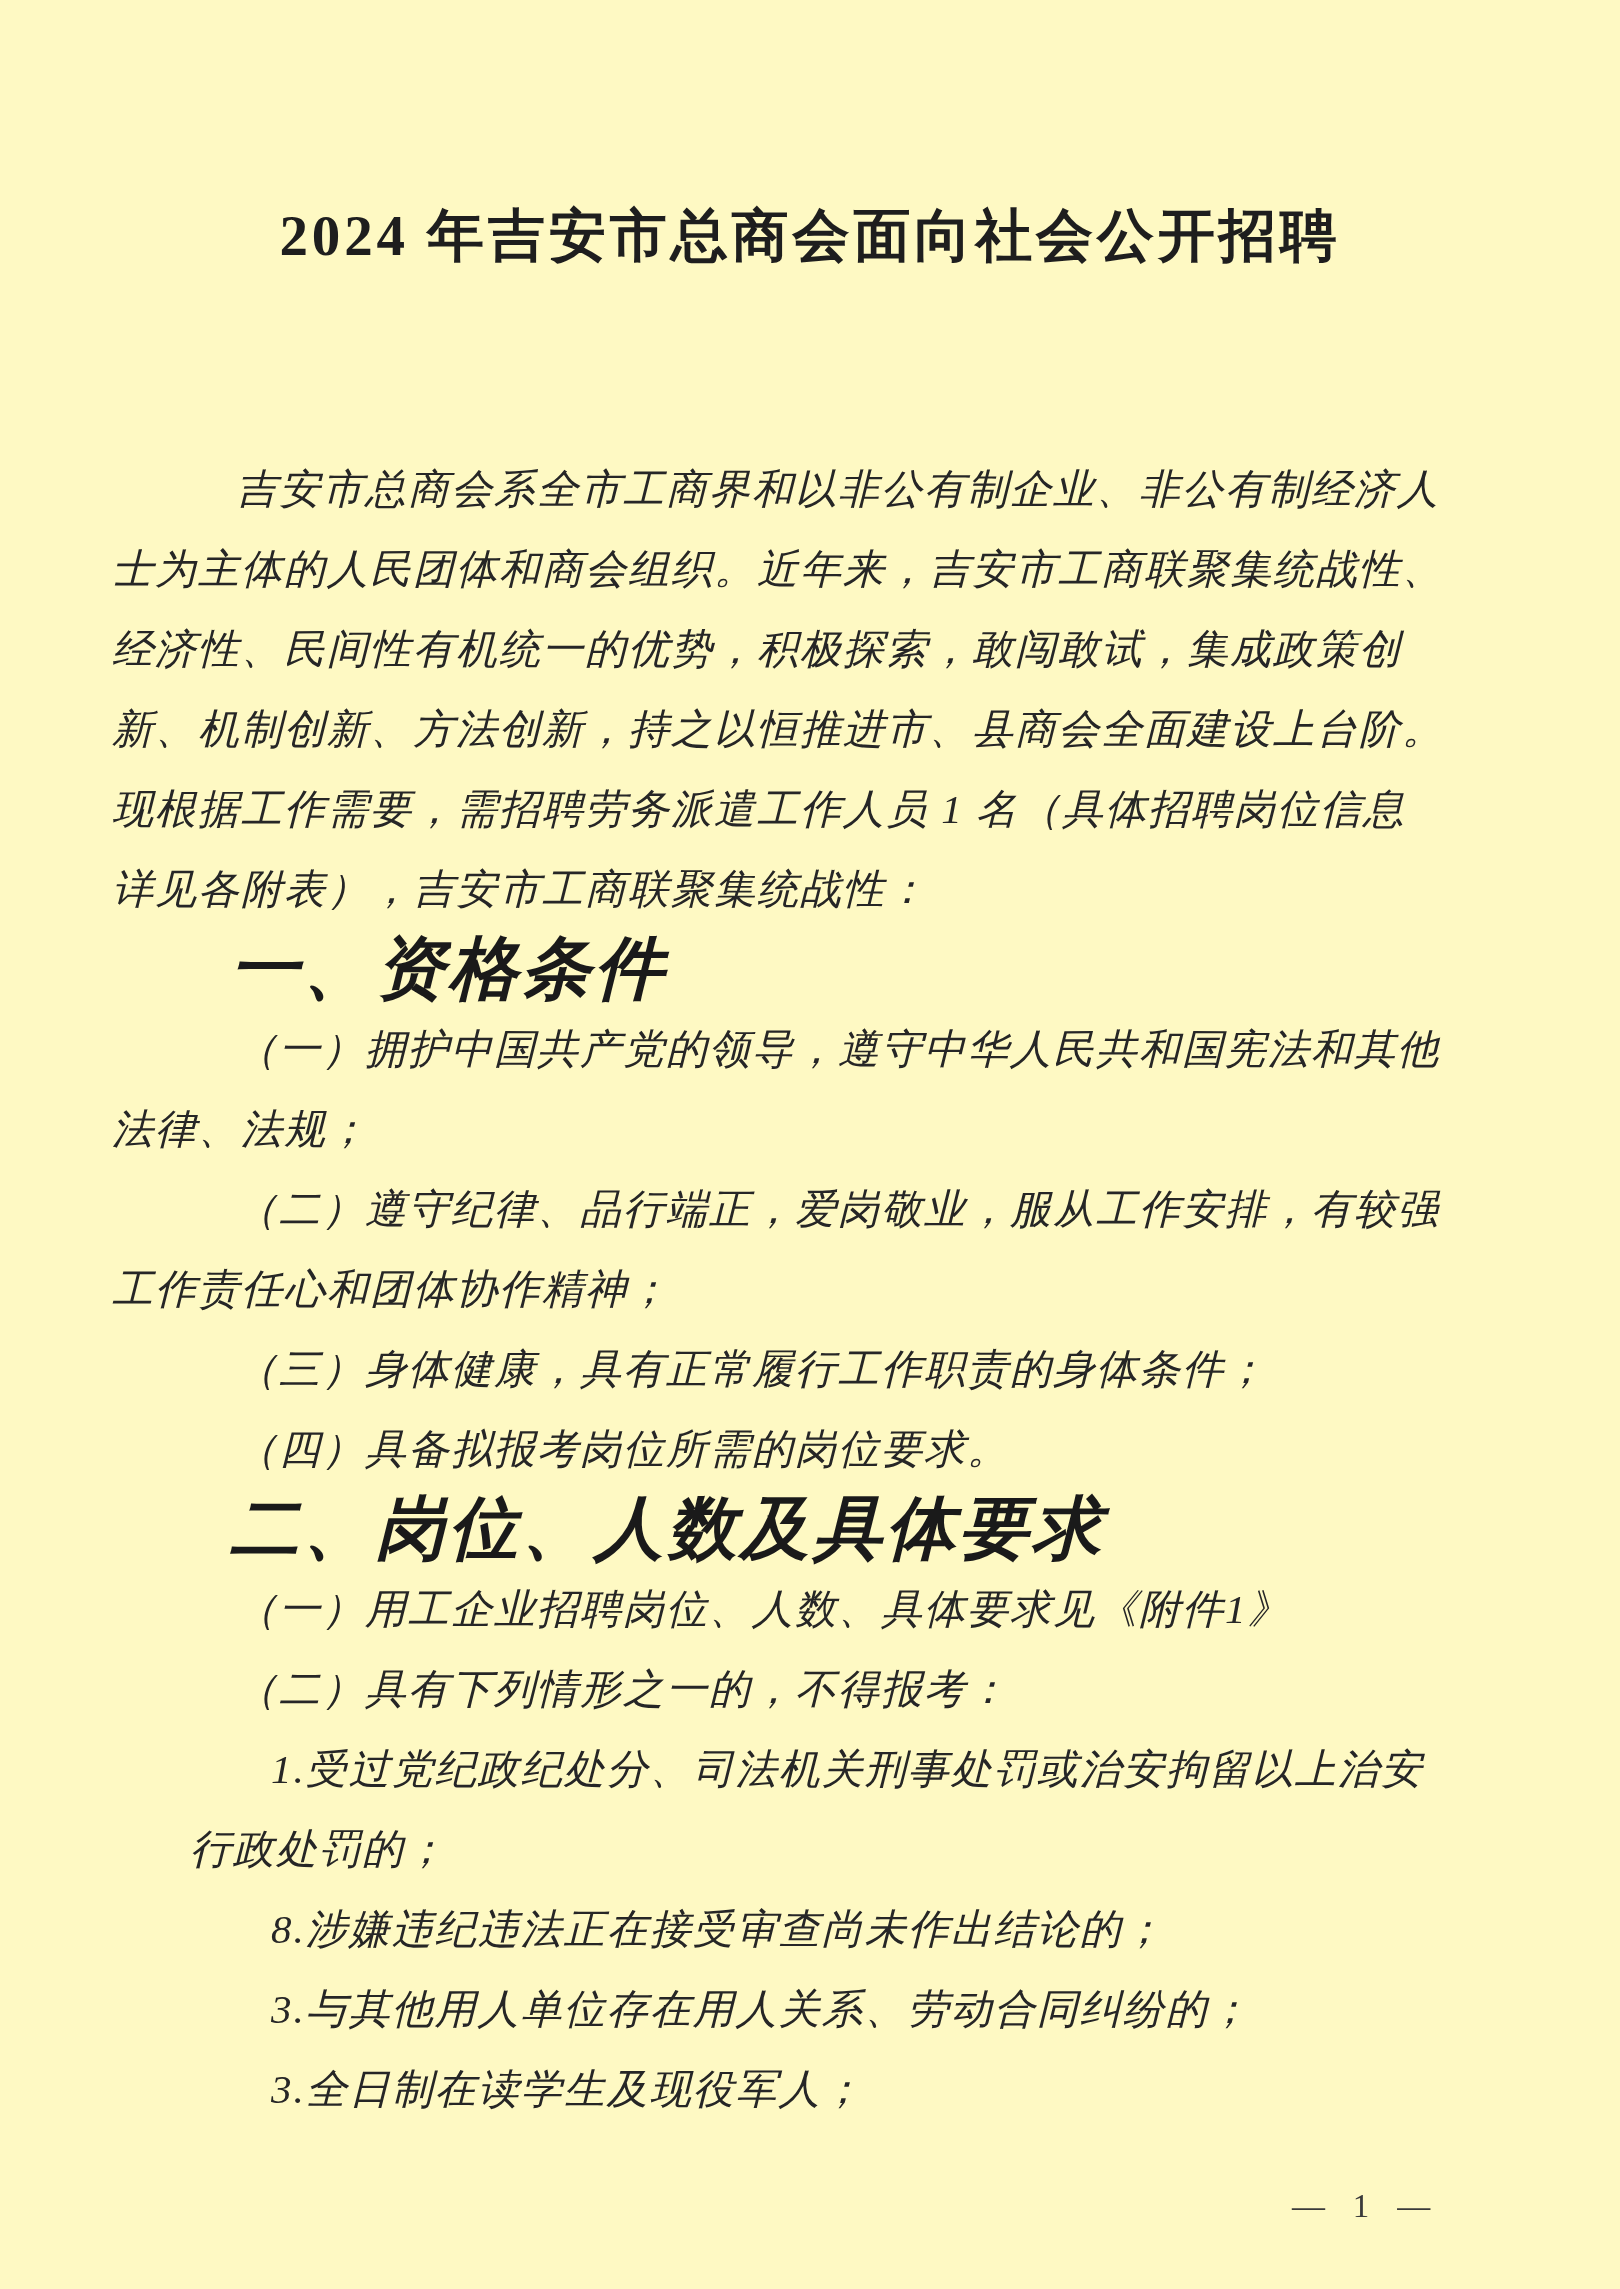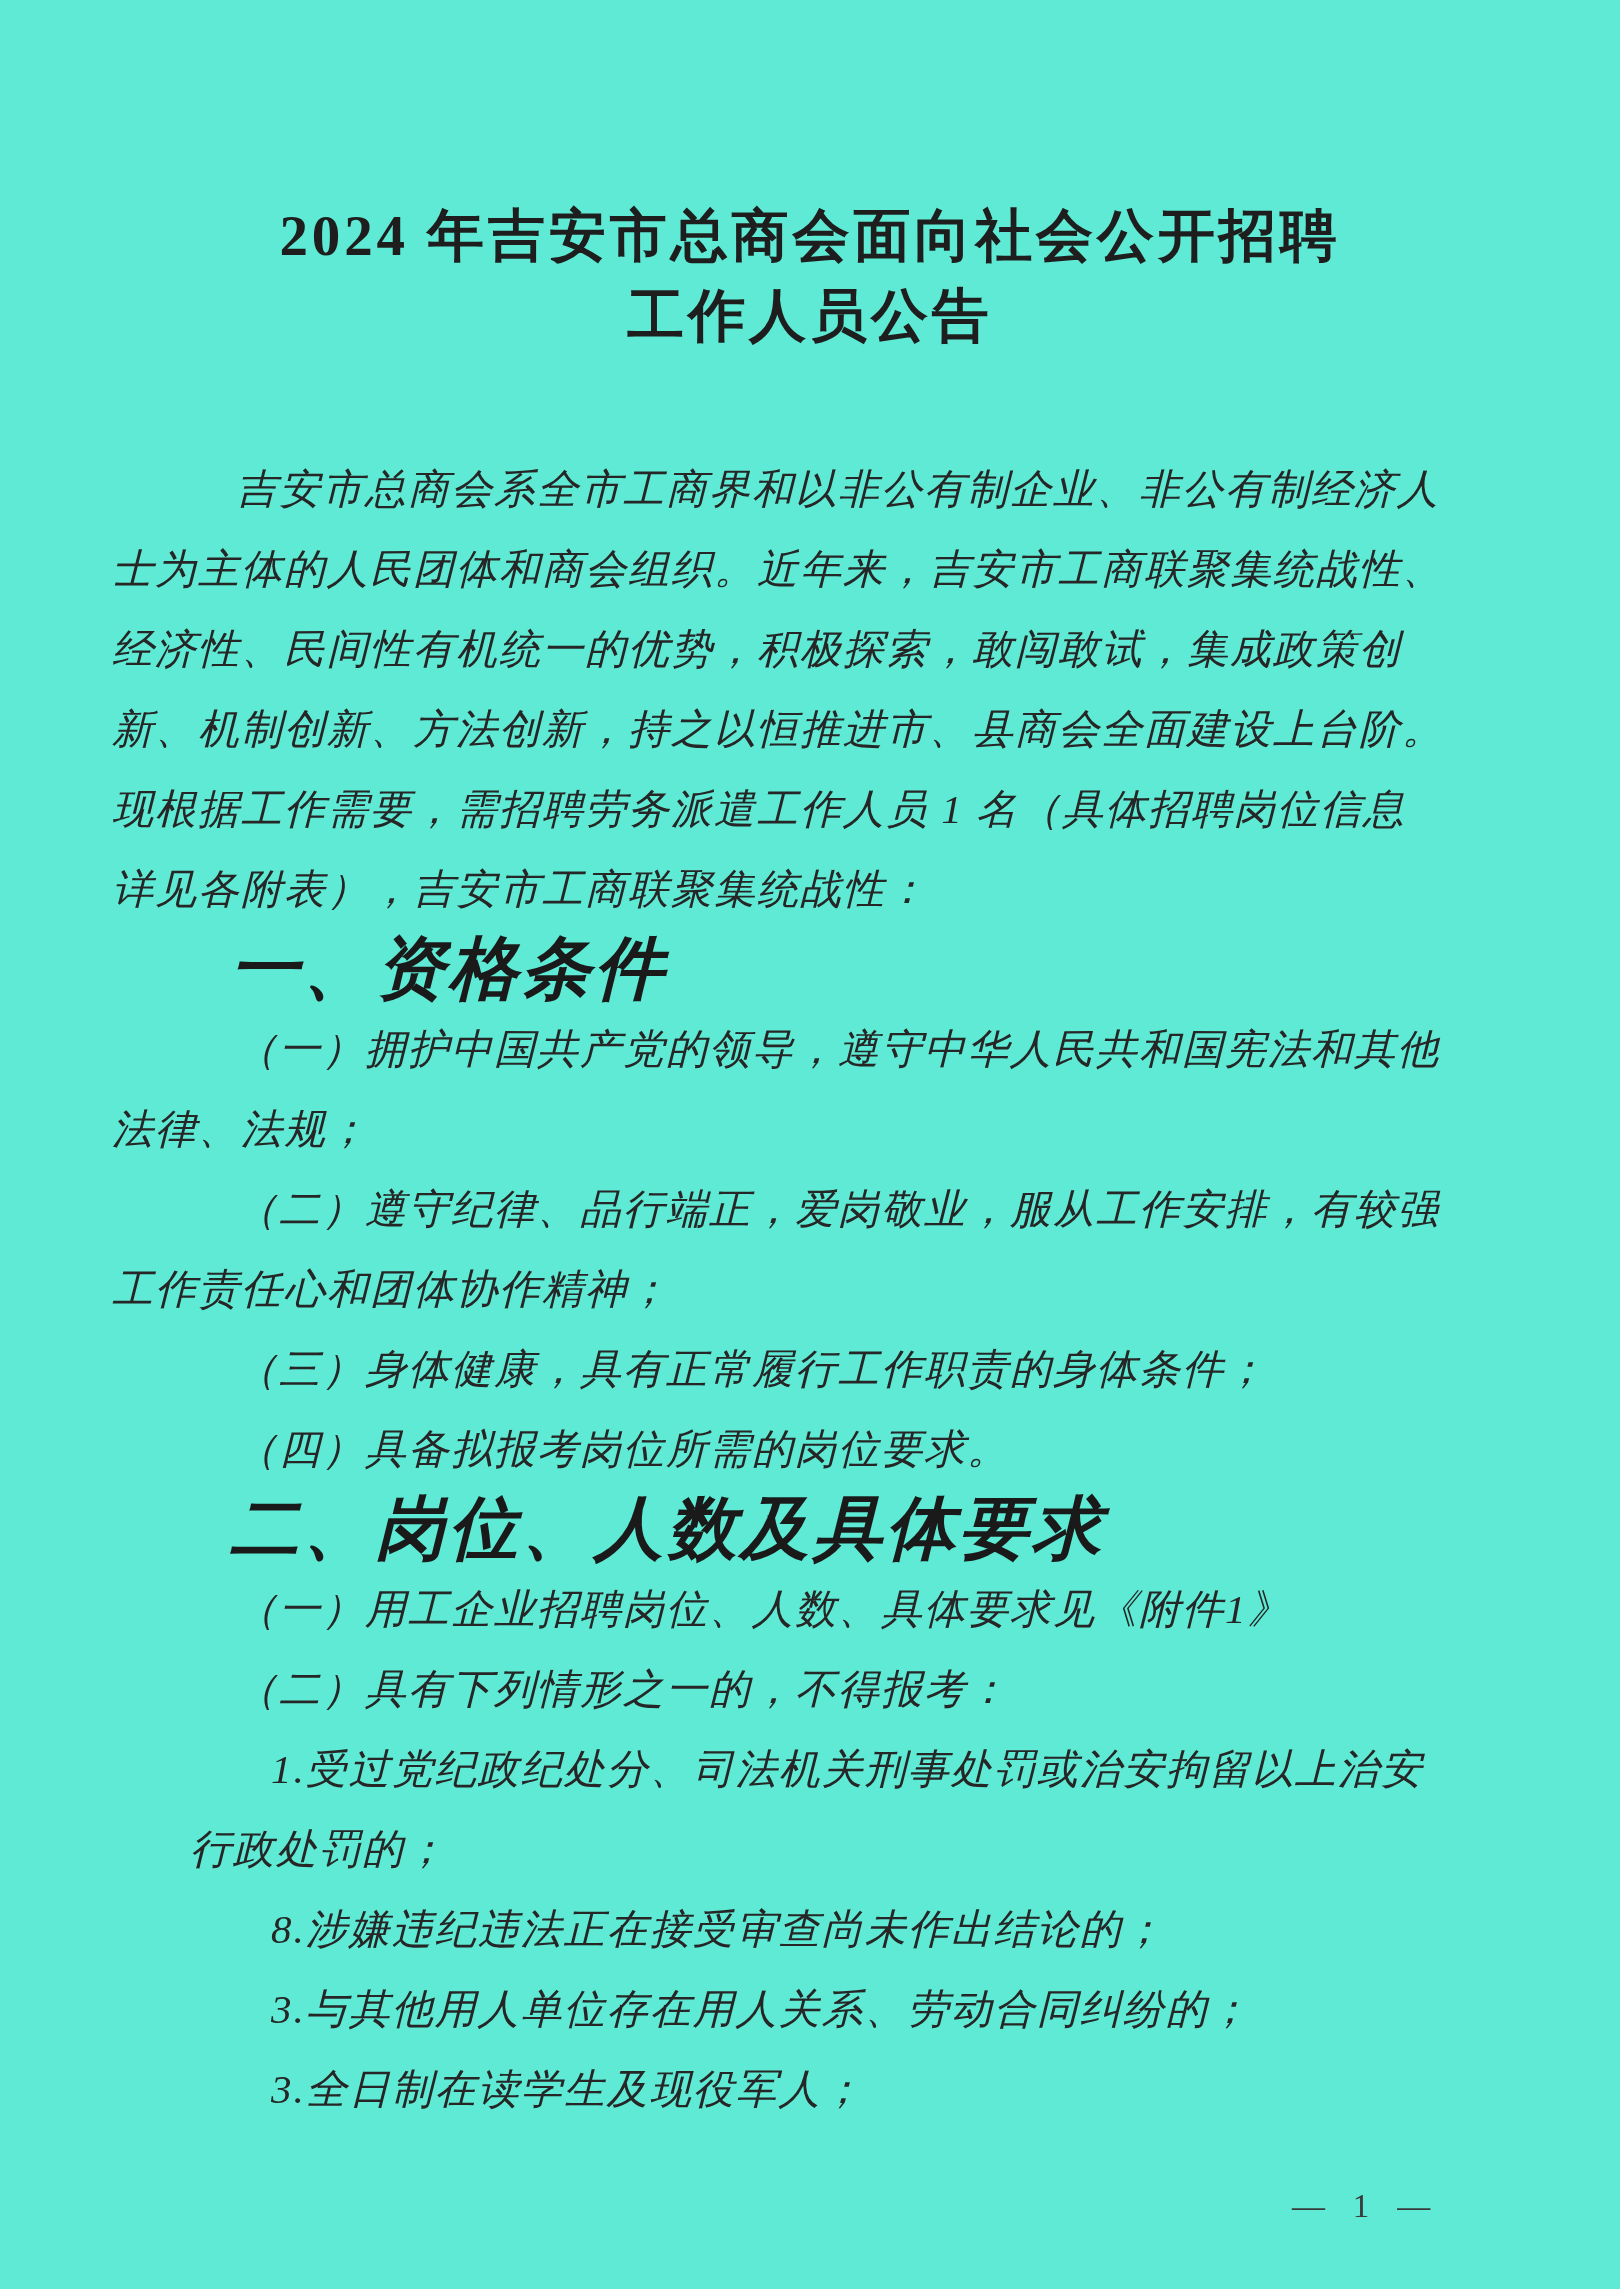--- a/index.html
+++ b/index.html
@@ -5,21 +5,21 @@
   html, body {
     margin: 0;
     padding: 0;
     background: #e8e8e8;
   }
   .page {
     position: relative;
     width: 1620px;
     height: 2290px;
     margin: 0 auto;
-    background: #5eead4;
+    background: #fef9c3;
     overflow: hidden;
     font-family: "Liberation Serif", "DejaVu Serif", serif;
     color: #262626;
   }
   
   .doc-title {
     position: absolute;
     top: 196px;
     left: 0;
     width: 100%;
@@ -69,21 +69,20 @@
     white-space: nowrap;
   }
 </style>
 </head>
 <body>
 
 <div class="page">
 
   <div class="doc-title">
     <div class="line">2024 年吉安市总商会面向社会公开招聘</div>
-    <div class="line">工作人员公告</div>
   </div>
 
   <div class="doc-body">
 
     <div class="line li-first">吉安市总商会系全市工商界和以非公有制企业、非公有制经济人</div>
     <div class="line li-cont">士为主体的人民团体和商会组织。近年来，吉安市工商联聚集统战性、</div>
     <div class="line li-cont">经济性、民间性有机统一的优势，积极探索，敢闯敢试，集成政策创</div>
     <div class="line li-cont">新、机制创新、方法创新，持之以恒推进市、县商会全面建设上台阶。</div>
     <div class="line li-cont">现根据工作需要，需招聘劳务派遣工作人员 1 名（具体招聘岗位信息</div>
     <div class="line li-cont">详见各附表），吉安市工商联聚集统战性：</div>

